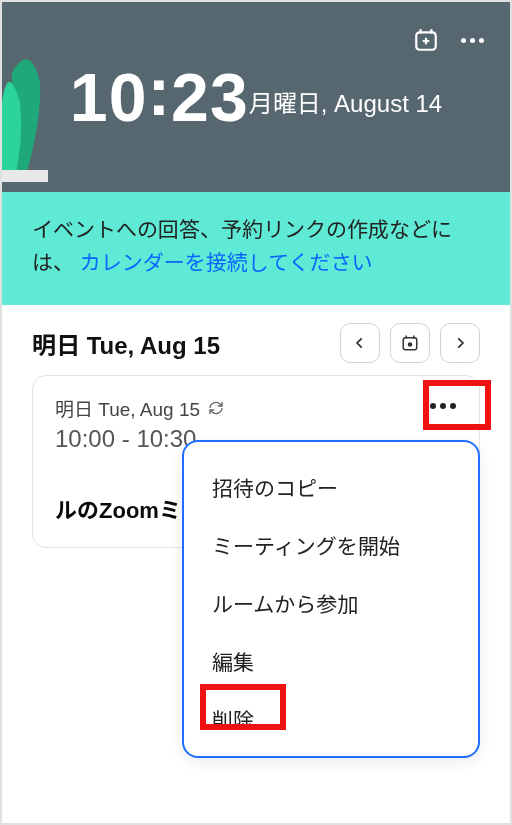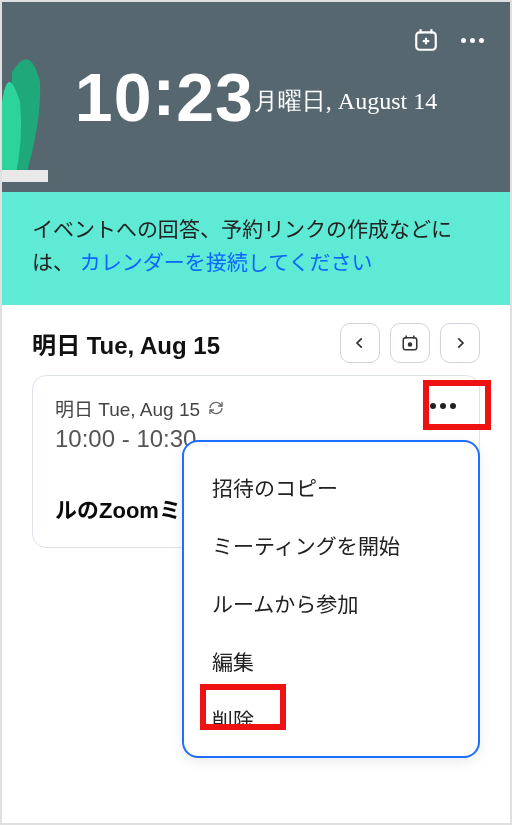--- a/index.html
+++ b/index.html
@@ -4,21 +4,21 @@
 <style>
   * { box-sizing: border-box; margin: 0; padding: 0; }
   html, body { width: 512px; height: 825px; font-family: -apple-system, "Segoe UI", "Helvetica Neue", Arial, "Noto Sans JP", sans-serif; background: #fff; }
   .frame { position: relative; width: 512px; height: 825px; border: 2px solid #e0e0e0; overflow: hidden; }
 
   
   .header { position: relative; background: #56676f; color: #fff; height: 190px; display: flex; flex-direction: row; align-items: center; justify-content: center; overflow: hidden; }
   .plant { position: absolute; left: 0; top: 30px; width: 60px; height: 150px; }
   .clock { font-size: 68px; font-weight: 700; letter-spacing: 1px; line-height: 1; }
   .clock .colon { display: inline-block; transform: translateY(-6px); }
-  .date  { font-size: 24px; margin-top: 8px; font-weight: 400; font-family: Liberation Serif, serif; }
+  .date  { font-size: 24px; margin-top: 8px; font-weight: 400; }
   .hdr-icons { position: absolute; top: 24px; right: 24px; display: flex; gap: 18px; align-items: center; }
   .hdr-icon { width: 28px; height: 28px; display: flex; align-items: center; justify-content: center; cursor: pointer; }
   .dots3 { display: flex; gap: 4px; }
   .dots3 span { width: 5px; height: 5px; border-radius: 50%; background: #fff; }
 
   
   .banner { background: #5eead4; padding: 22px 30px 26px 30px; font-size: 21px; line-height: 1.55; color: #222; }
   .banner a { color: #0b66ff; text-decoration: none; cursor: pointer; }
 
   

